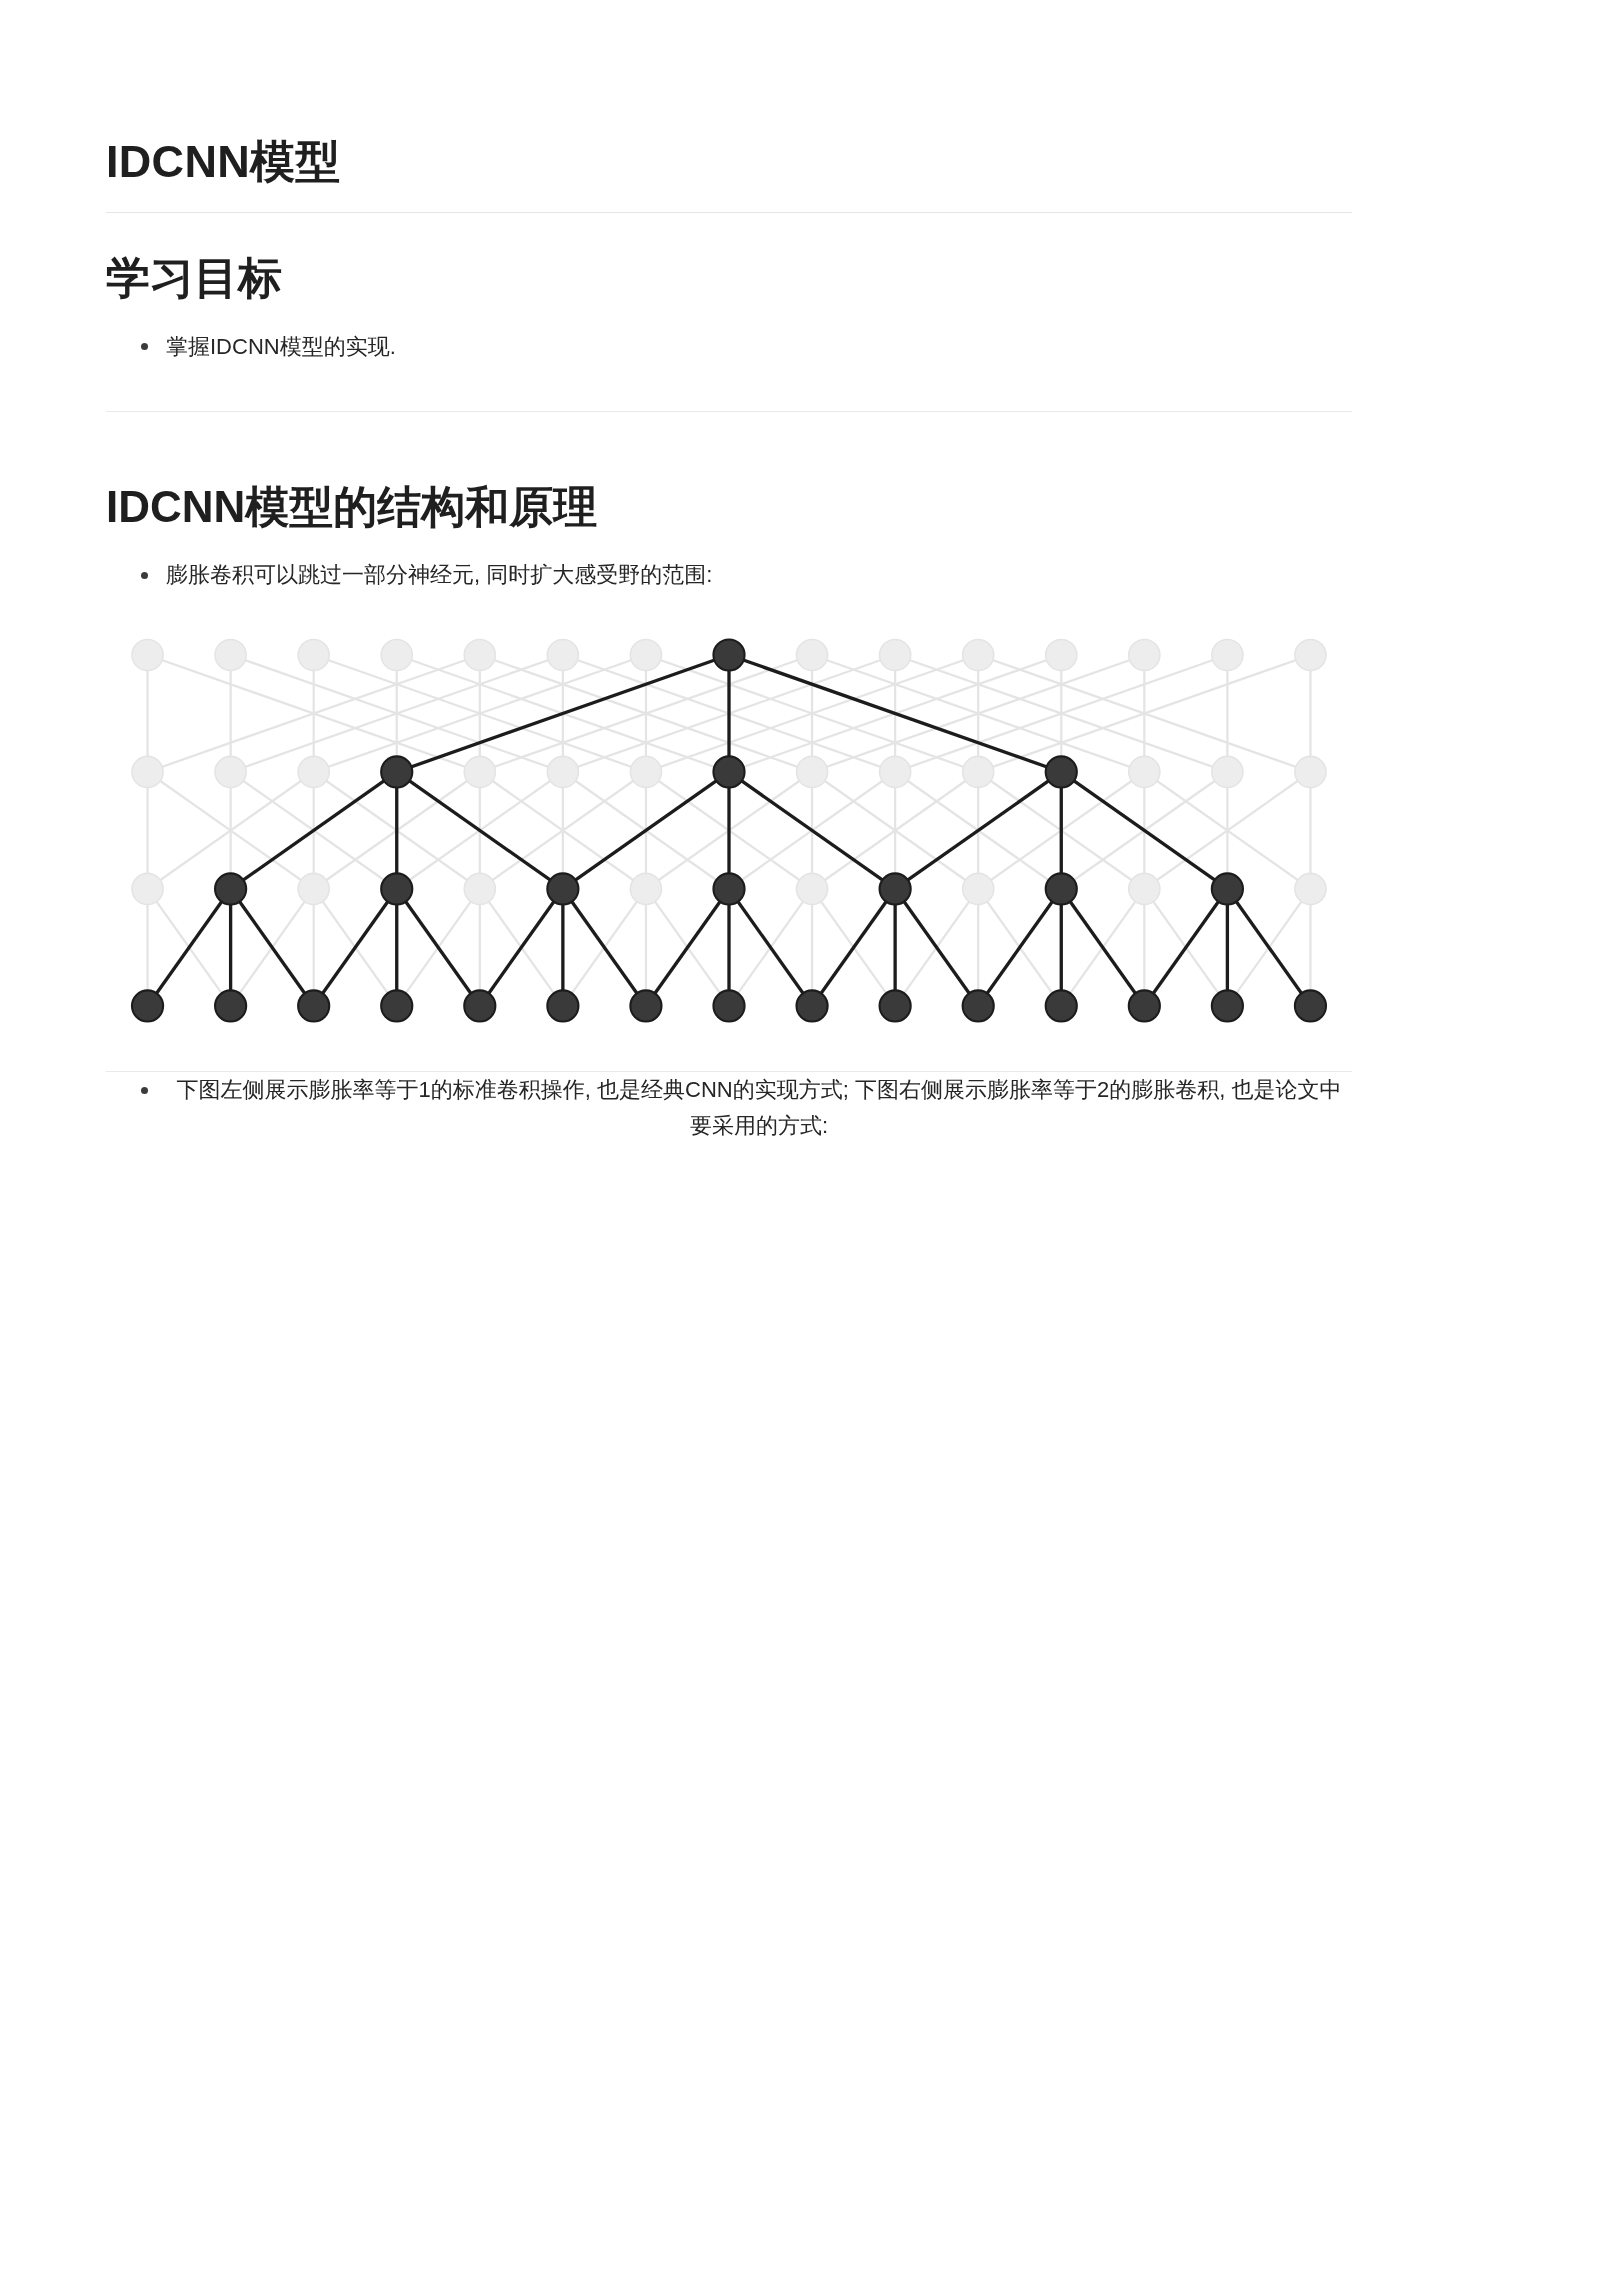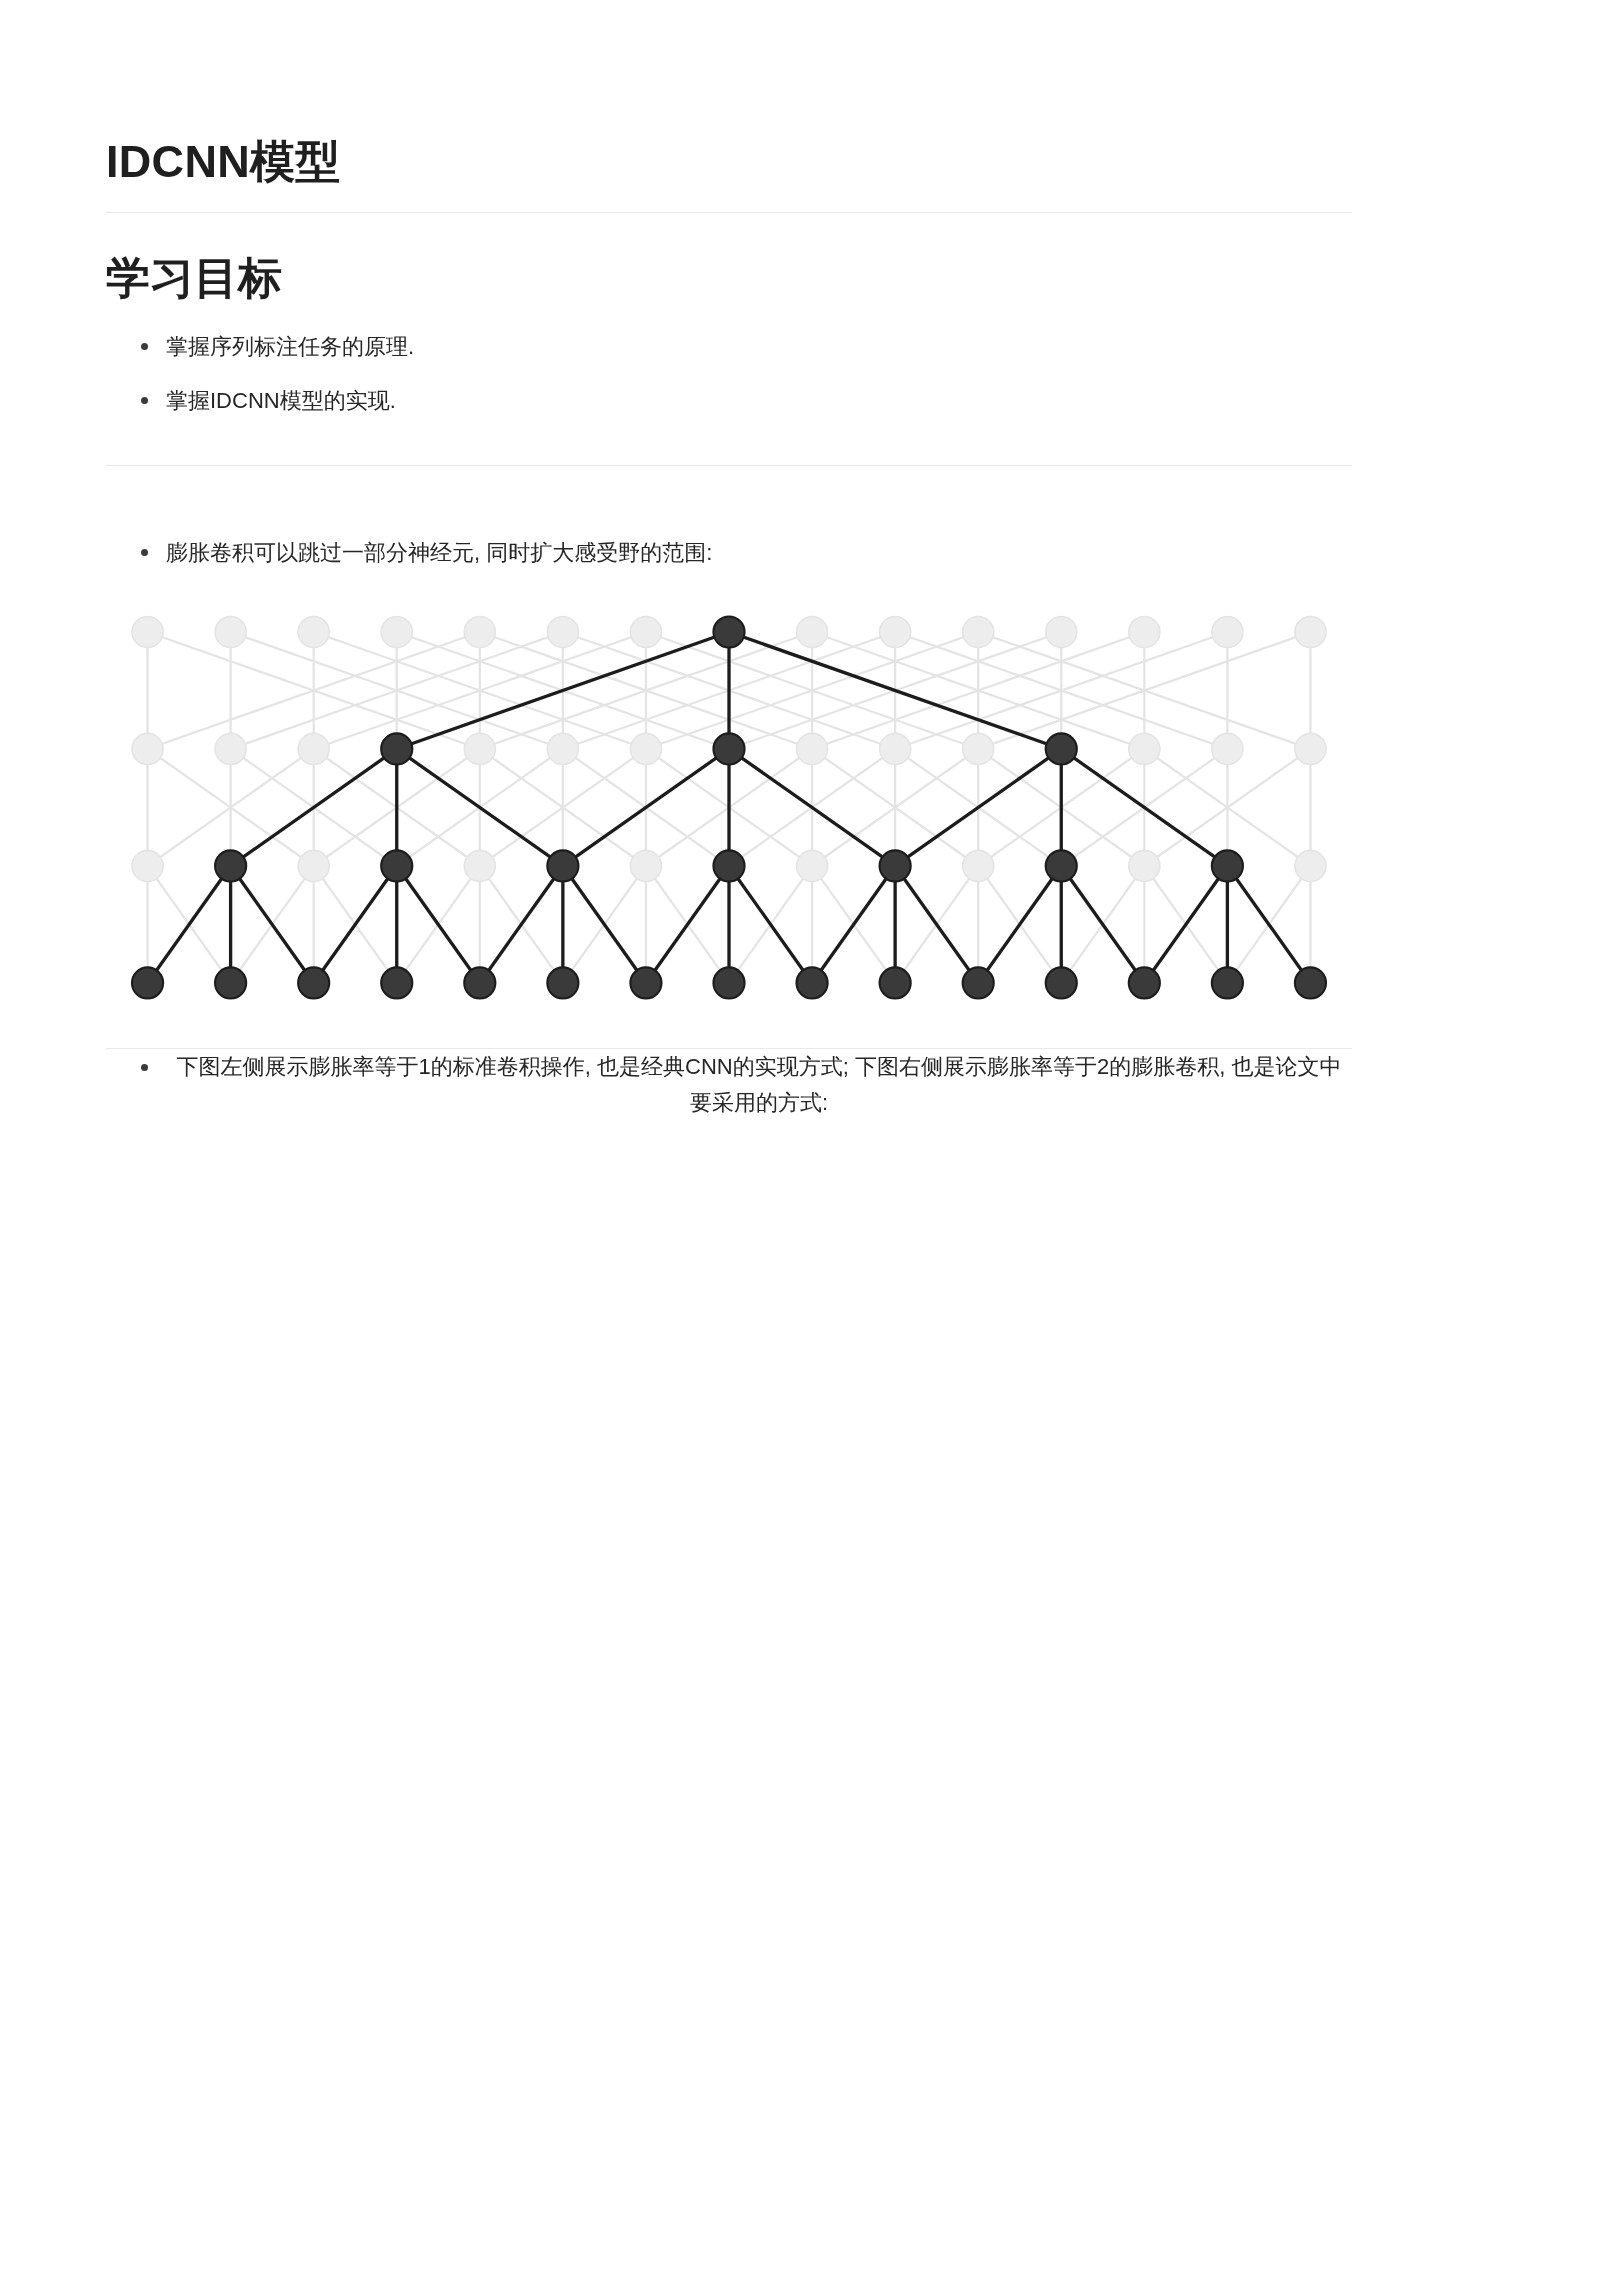--- a/index.html
+++ b/index.html
@@ -102,30 +102,30 @@
 <body>
 
 <div class="page">
 
   <h1 class="doc-title">IDCNN模型</h1>
   <hr class="rule">
 
   <div class="section">
     <h2 class="section-title">学习目标</h2>
     <ul class="bullets">
-      <li>掌握序列标注任务的原理.</li>
       <li>掌握IDCNN模型的实现.</li>
     </ul>
   </div>
 
   <div class="spacer-lg"></div>
   <hr class="rule thin">
 
   <div class="section">
     <div class="spacer-md"></div>
+    <h2 class="section-title">IDCNN模型的结构和原理</h2>
     <ul class="bullets">
       <li>膨胀卷积可以跳过一部分神经元, 同时扩大感受野的范围:</li>
     </ul>
 
     <div class="figure-wrap">
       <div class="figure">
         <svg viewBox="0 0 1200 390" xmlns="http://www.w3.org/2000/svg" role="img" aria-label="dilated convolution diagram">
           <g id="edges-inactive" stroke="#e4e4e4" stroke-width="2.2" fill="none">
               <line x1="40" y1="26" x2="40" y2="138.66666666666669"></line>
               <line x1="40" y1="26" x2="360" y2="138.66666666666669"></line>

